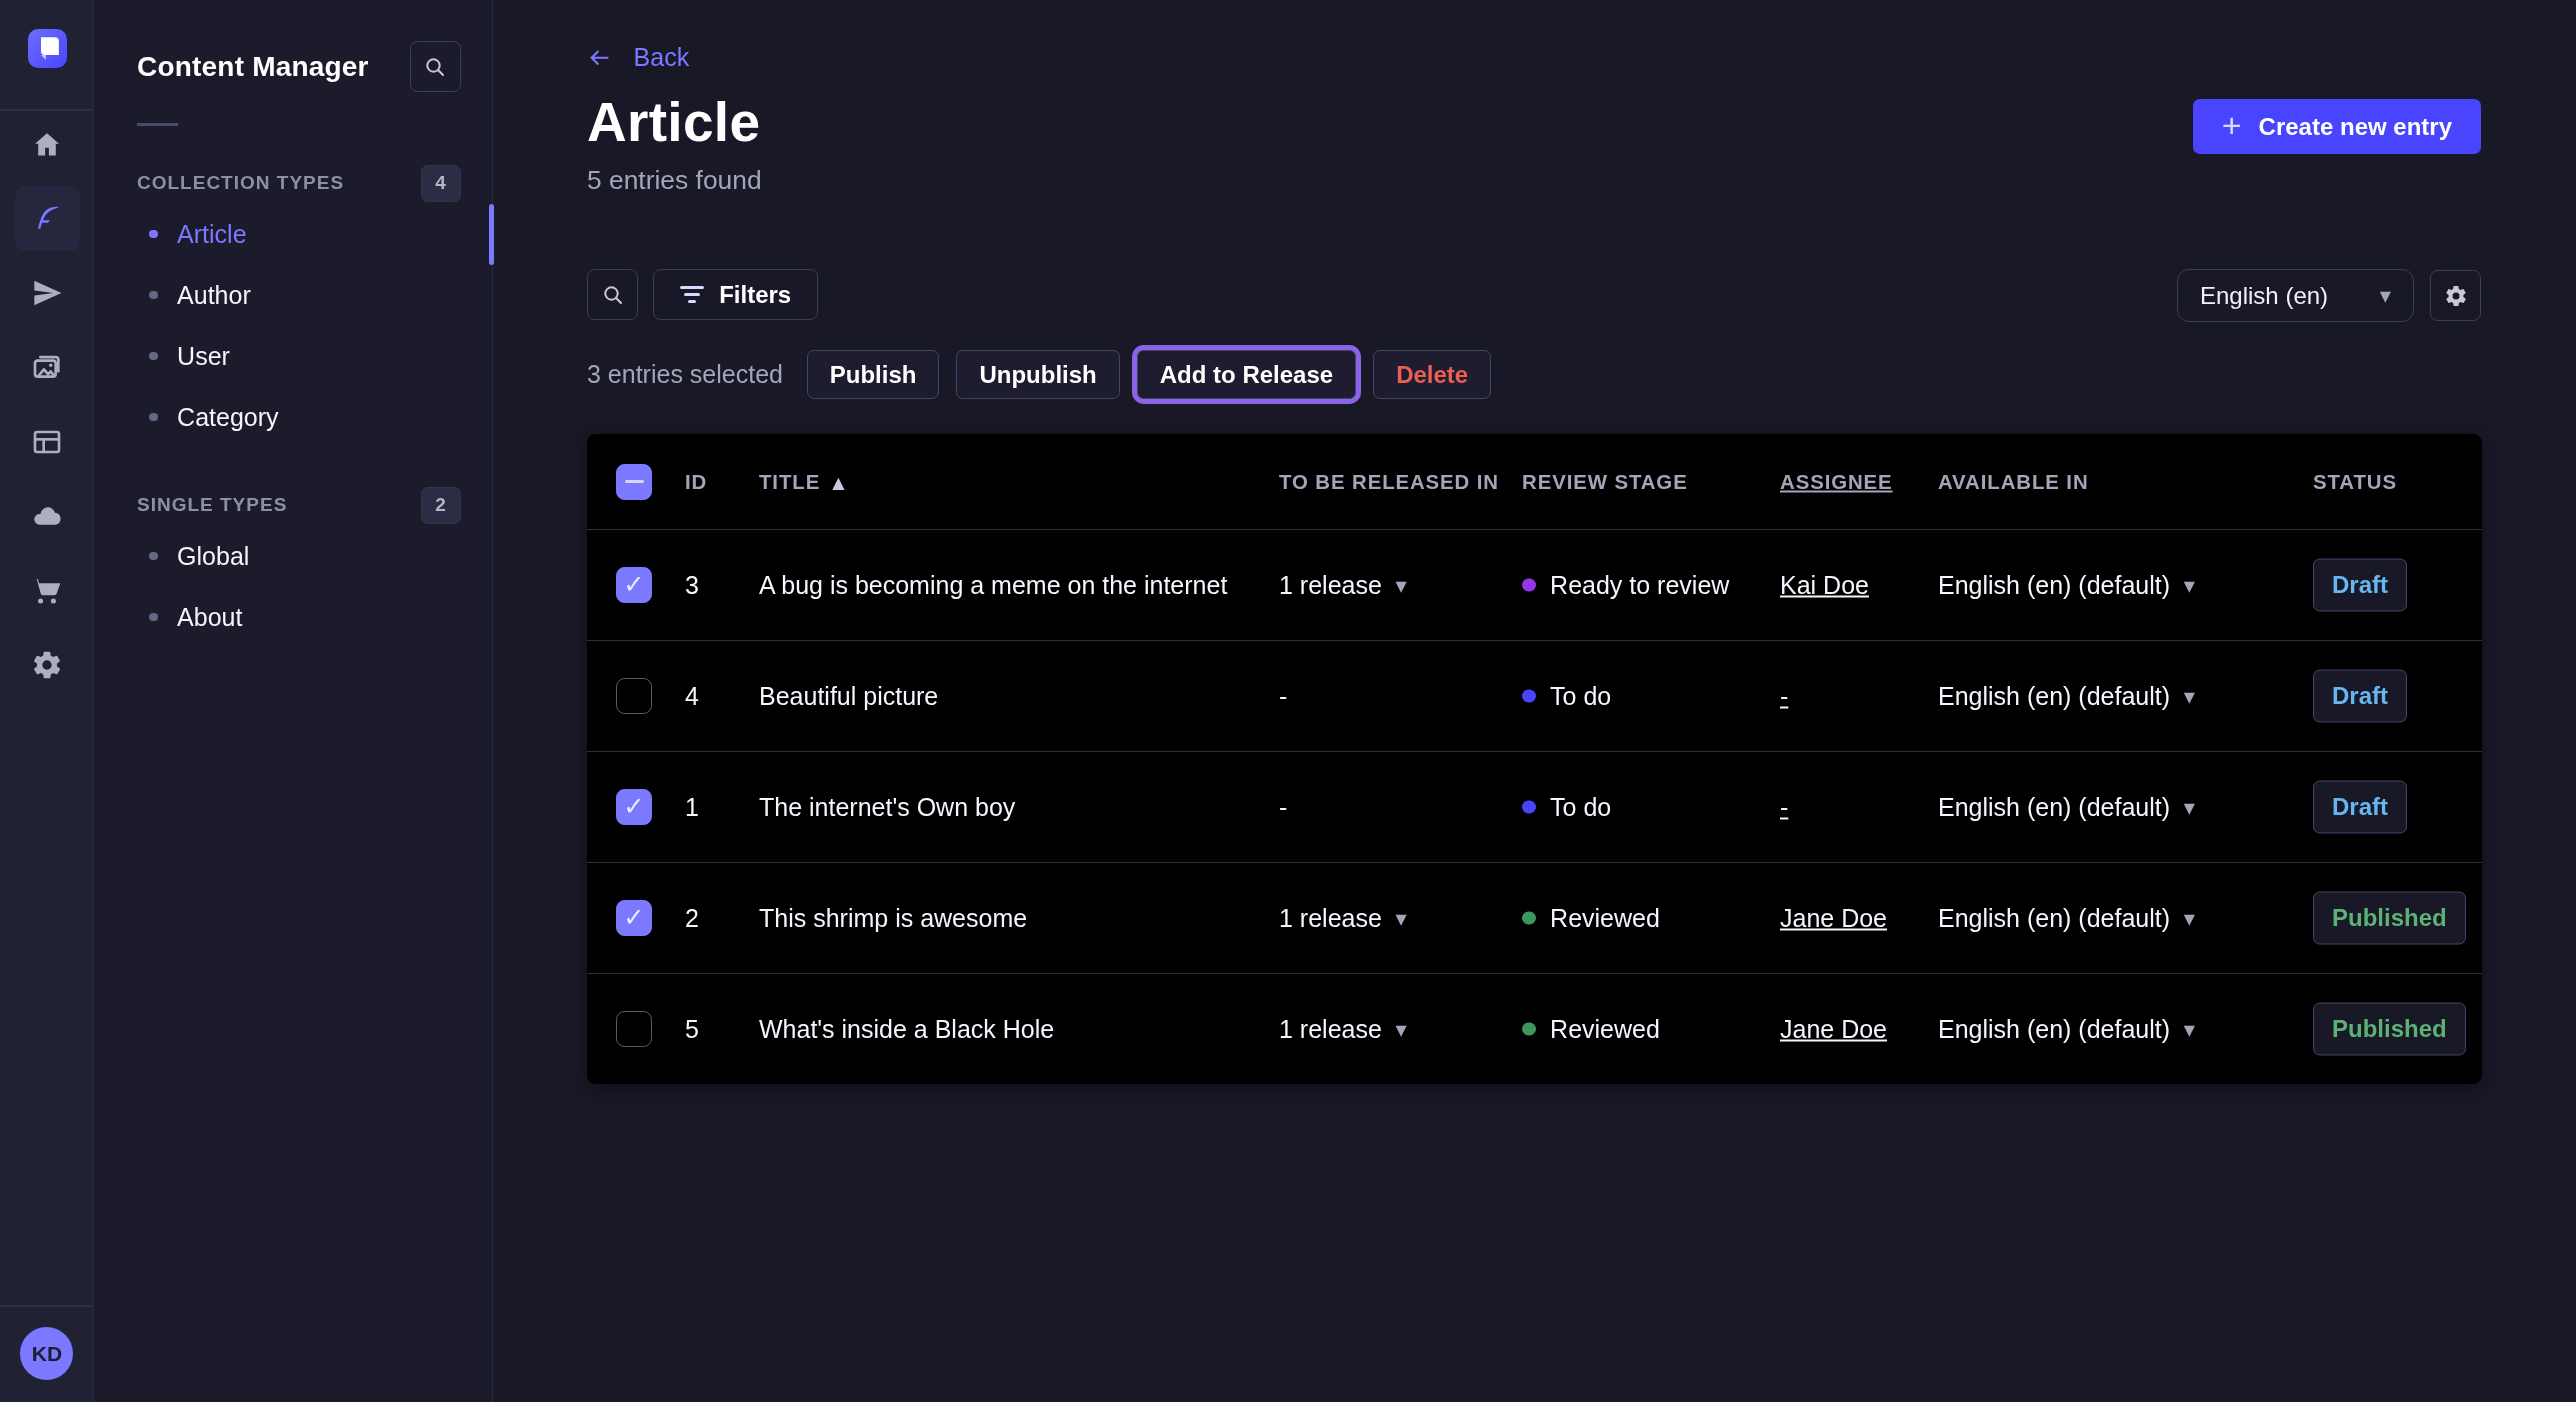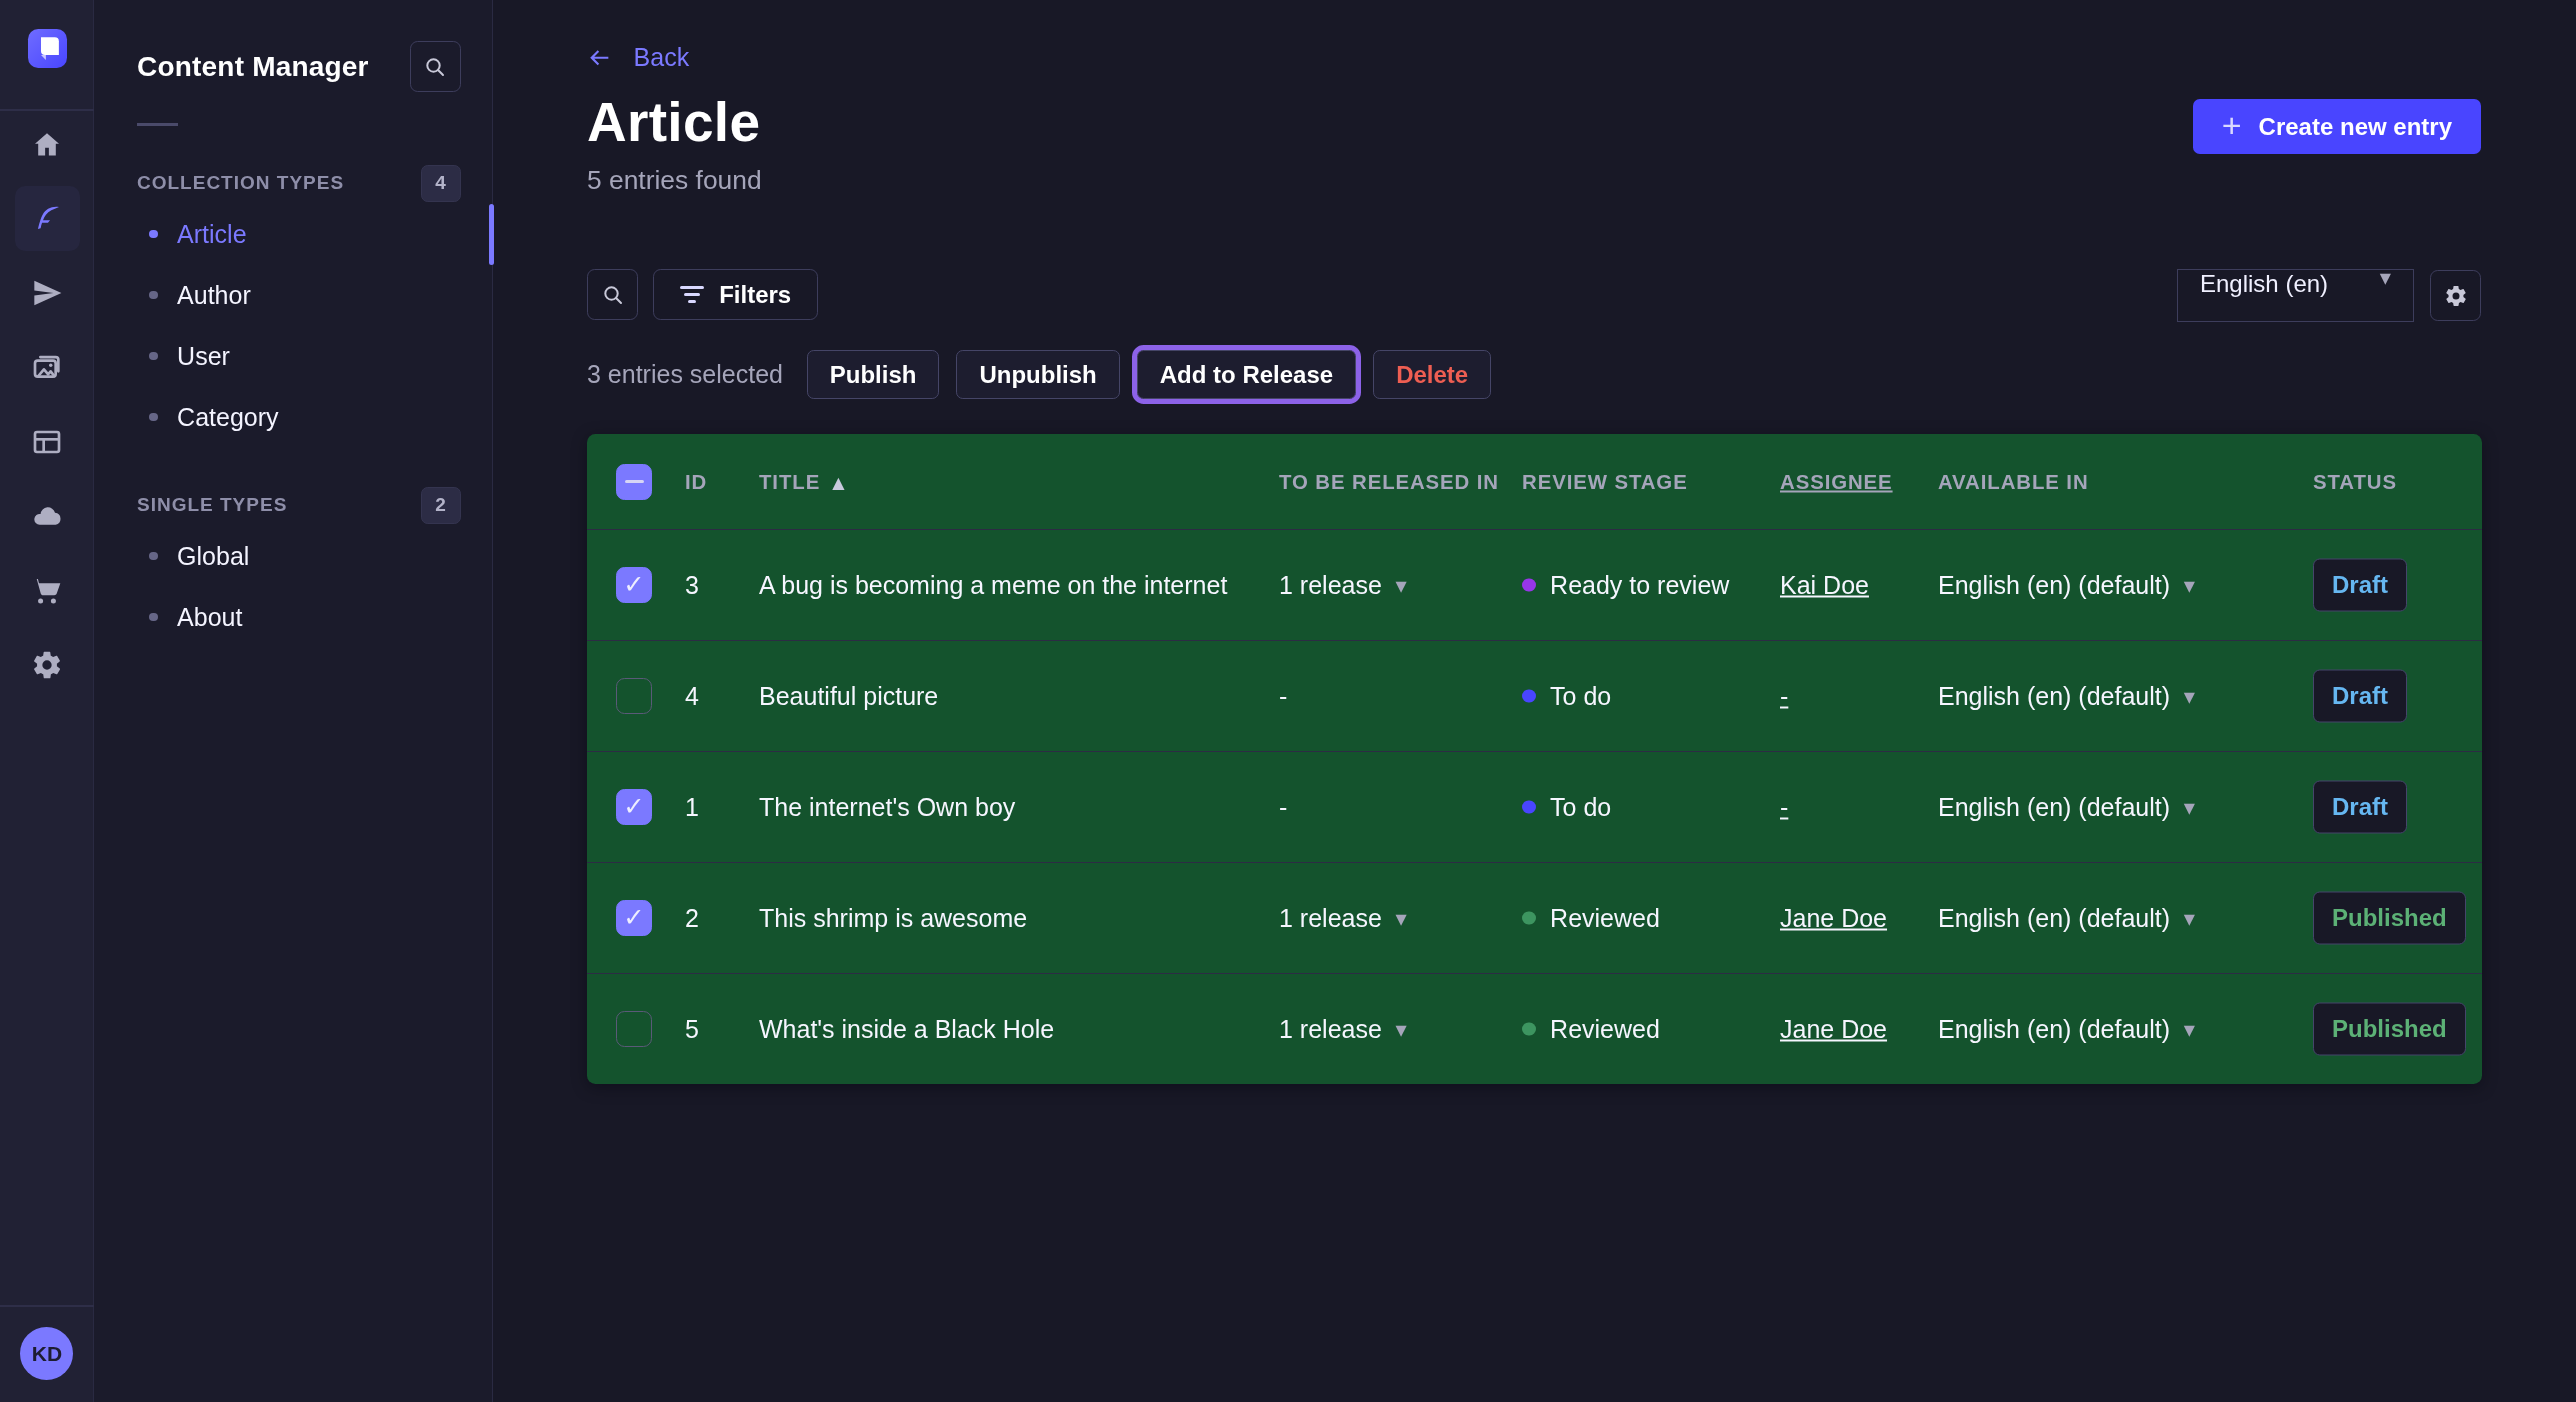--- a/index.html
+++ b/index.html
@@ -89,39 +89,39 @@
     height:51px; padding:0 25.6px; border-radius:7.7px; border:1.7px solid #3d3d5c; background:transparent;
     display:flex; align-items:center; gap:15.3px; color:#fff; font-size:24px; font-weight:600; cursor:pointer;
     font-family:"Liberation Sans", sans-serif;
   }
   .filter-icon { display:flex; flex-direction:column; align-items:center; gap:4.3px; }
   .filter-icon i { display:block; height:2.6px; border-radius:1.7px; background:#d9d8ff; }
   .filter-icon i:nth-child(1){ width:24px; } .filter-icon i:nth-child(2){ width:16px; } .filter-icon i:nth-child(3){ width:8.5px; }
 
   .toolbar-right { position:absolute; right:95px; top:269px; display:flex; gap:16px; align-items:center; }
   .locale-select {
-    width:237px; height:53px; border-radius:0; border:1.7px solid #3d3d5c;
-    display:flex; padding:0 22px; cursor:pointer; background:transparent;
+    width:237px; height:53px; border-radius:12px; border:1.7px solid #3d3d5c;
+    display:flex; align-items:center; padding:0 22px; cursor:pointer; background:transparent;
   }
   .locale-select .label { font-size:24px; color:#f0f0ff; }
   .chev { color:#a5a5ba; font-size:14.5px; margin-left:auto; }
 
   .selection-bar { position:absolute; left:95px; top:350px; display:flex; align-items:center; gap:17px; }
   .selection-text { font-size:25px; color:#a5a5ba; margin-right:6.8px; }
   .sel-btn {
     height:49px; padding:0 22px; border-radius:6.8px; border:1.7px solid #454567; background:#1d1d2f;
     color:#fff; font-size:24px; font-weight:600; cursor:pointer; font-family:"Liberation Sans", sans-serif;
   }
   .sel-btn.focused { outline:5.1px solid #8c62e8; outline-offset:0; }
   .sel-btn.danger { color:#ee5e52; }
 
   
   .table {
     position:absolute; left:95px; top:434px; width:1895px;
-    background:#14532d; border-radius:8.5px;
+    background:#000000; border-radius:8.5px;
     box-shadow:0 3.4px 15.3px rgba(4,4,12,.35);
   }
   .thead { position:relative; height:95px; }
   .trow  { position:relative; height:111px; border-top:1.7px solid #2c2c44; }
   .cell  { position:absolute; top:50%; transform:translateY(-50%); white-space:nowrap; }
   .c-check  { left:29px; }
   .c-id     { left:98px; }
   .c-title  { left:172px; }
   .c-release{ left:692px; }
   .c-stage  { left:935px; }

